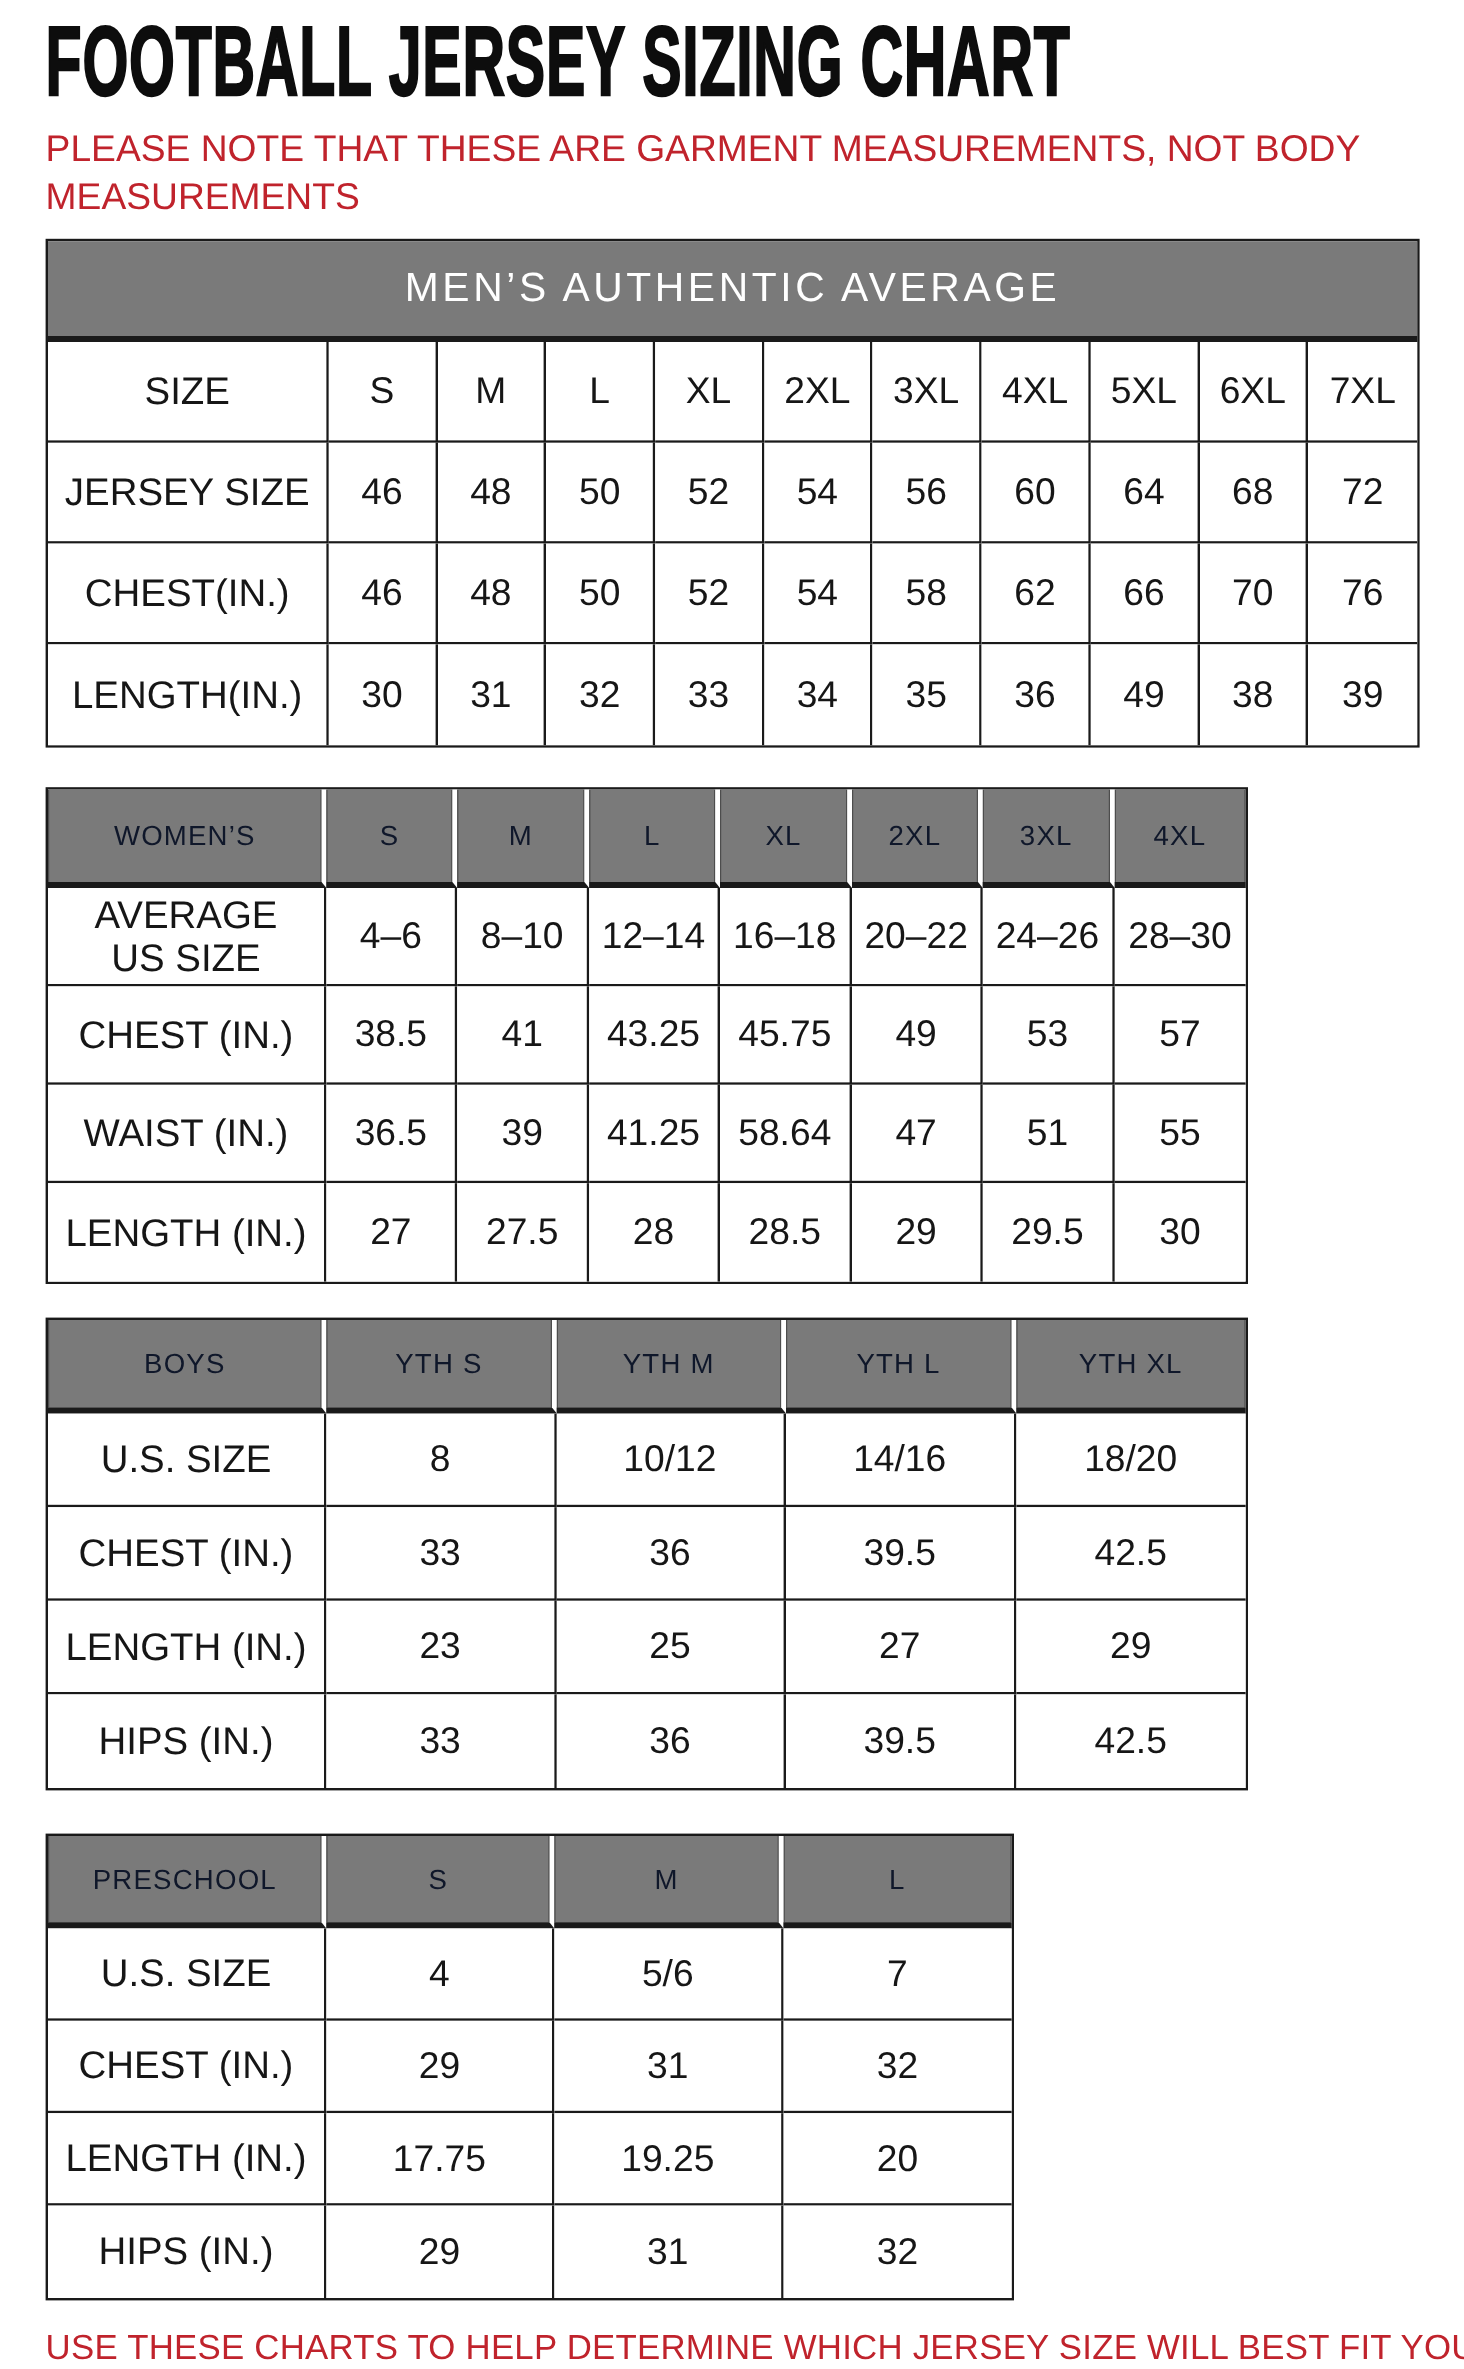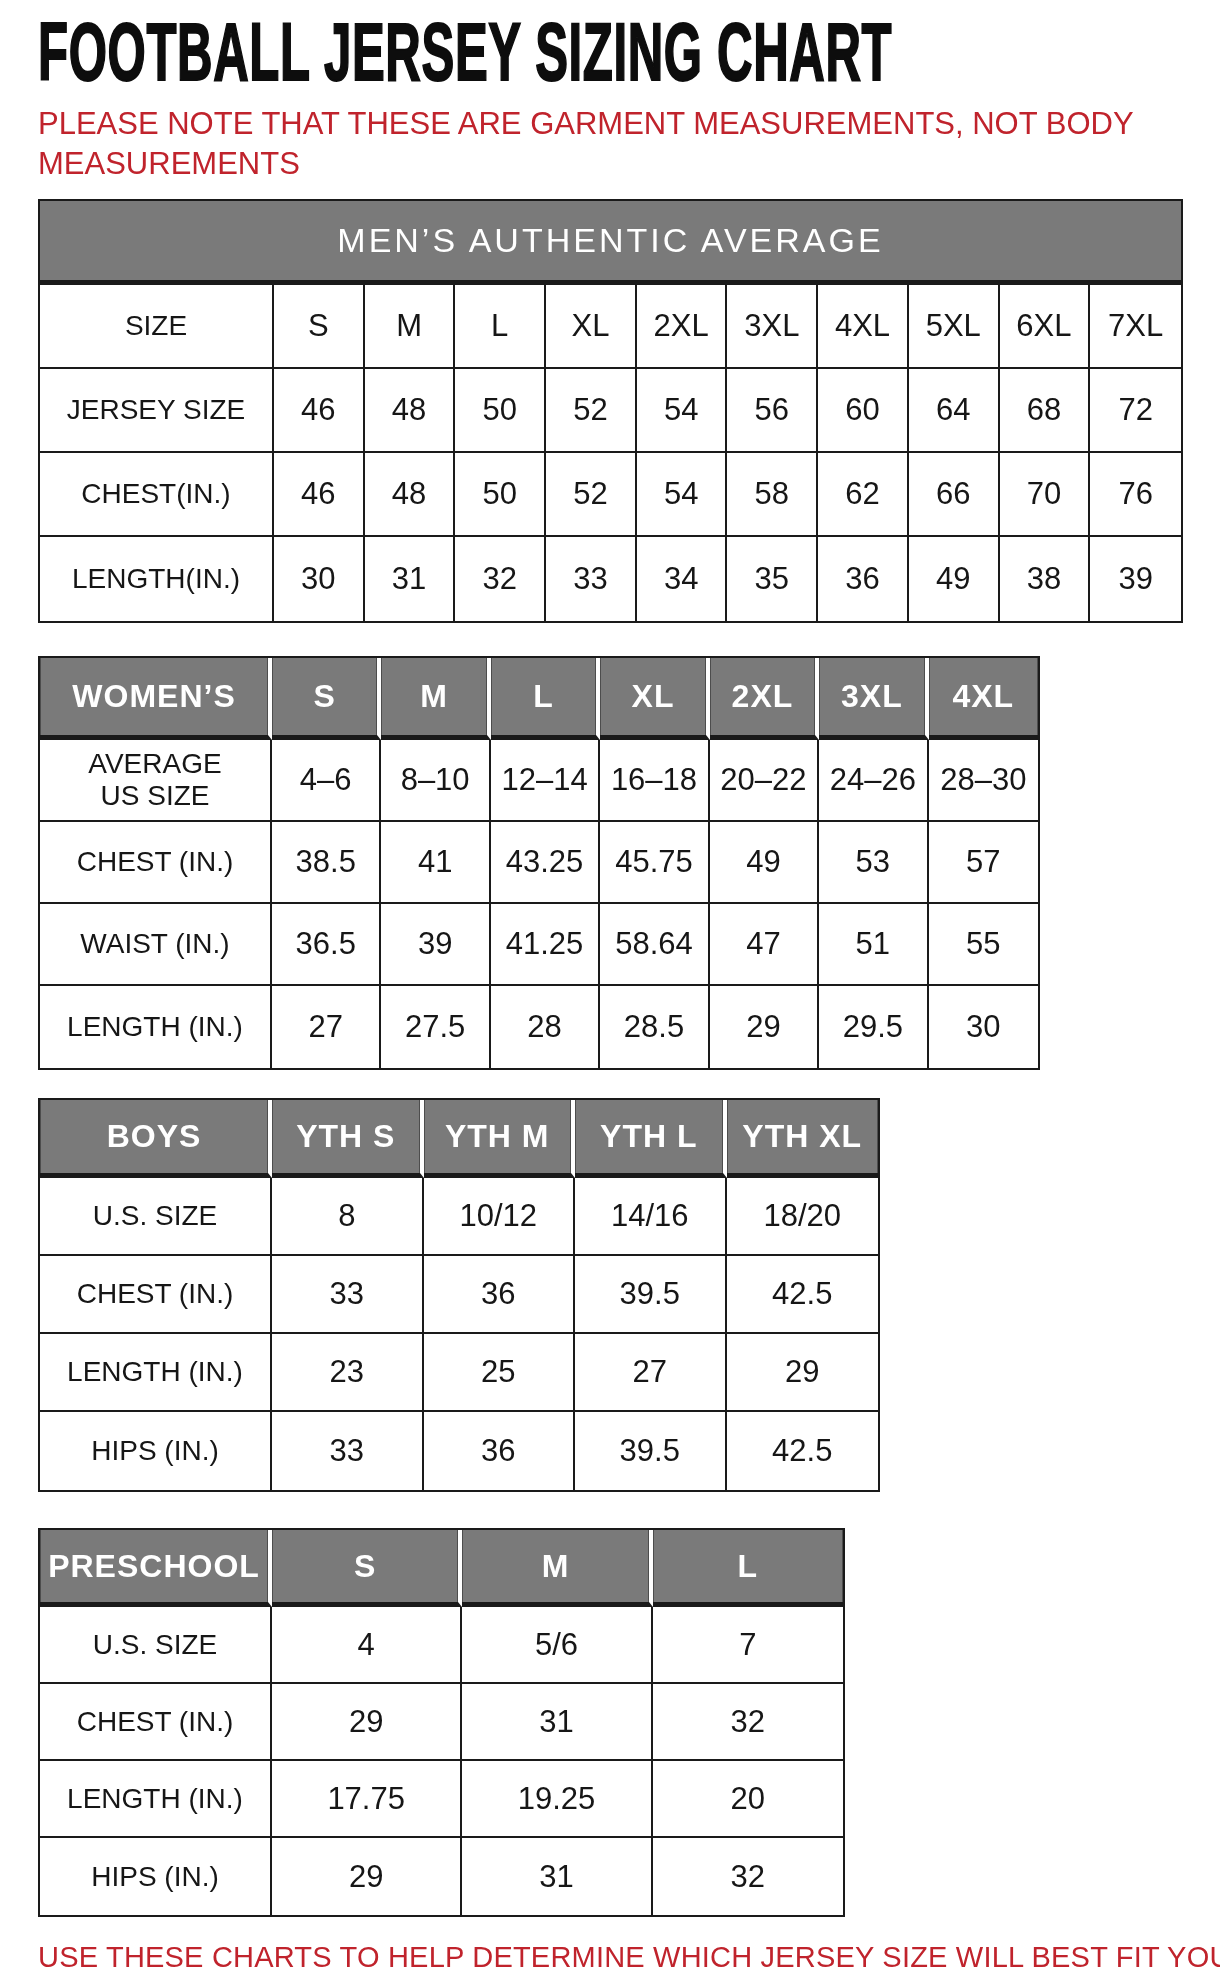--- a/index.html
+++ b/index.html
@@ -30,47 +30,46 @@
     color:var(--red);font-size:31px;line-height:1.28;font-weight:400;
     width:1110px;margin:8px 0 0 0;
   }
 
   
   .size-table{
     display:grid;border:2px solid var(--line);background:#fff;
   }
   .cols-mens{width:1145px;grid-template-columns:234px repeat(10,1fr);}
   .cols-womens{width:1002px;grid-template-columns:232px repeat(7,1fr);}
-  .cols-boys{width:842px;grid-template-columns:232px repeat(4,1fr);}
+  .cols-boys{width:1002px;grid-template-columns:232px repeat(4,1fr);}
   .cols-preschool{width:807px;grid-template-columns:232px repeat(3,1fr);}
 
   .t-mens{margin-top:16px;grid-auto-rows:84px;}
   .t-womens{margin-top:33px;grid-auto-rows:82px;}
   .t-boys{margin-top:28px;grid-auto-rows:78px;}
   .t-preschool{margin-top:36px;grid-auto-rows:77px;}
 
   .banner{
     grid-column:1/-1;display:flex;align-items:center;justify-content:center;
     background:var(--gray);color:#fff;font-size:34px;letter-spacing:3px;
     border-bottom:5px solid var(--line);
   }
   .hcell{
     display:flex;align-items:center;justify-content:center;
-    background:var(--gray);color:#ffffff;font-size:32px;letter-spacing:1px;
+    background:var(--gray);color:#0f172a;font-size:23px;letter-spacing:1px;
     border-right:4px solid #fff;border-bottom:5px solid var(--line);
     box-shadow:inset 1px 0 0 #4d4d4d,inset -1px 0 0 #4d4d4d;
-    font-weight:bold;
   }
   .hcell.last{border-right:none;}
   .cell{
     display:flex;align-items:center;justify-content:center;text-align:center;
     font-size:31px;color:#161616;background:#fff;
     border-right:2px solid var(--line);border-bottom:2px solid var(--line);
   }
-  .cell.label{font-size:28px;padding:0 10px;white-space:pre-line;line-height:1.15;}
+  .cell.label{font-size:32px;padding:0 10px;white-space:pre-line;line-height:1.15;}
   .cell.last{border-right:none;}
   .cell.bottom{border-bottom:none;}
 
   
   .footer{
     color:var(--red);font-size:29px;font-weight:400;letter-spacing:0.2px;
     margin:24px 0 0 0;white-space:nowrap;
   }
 </style>
 </head>

